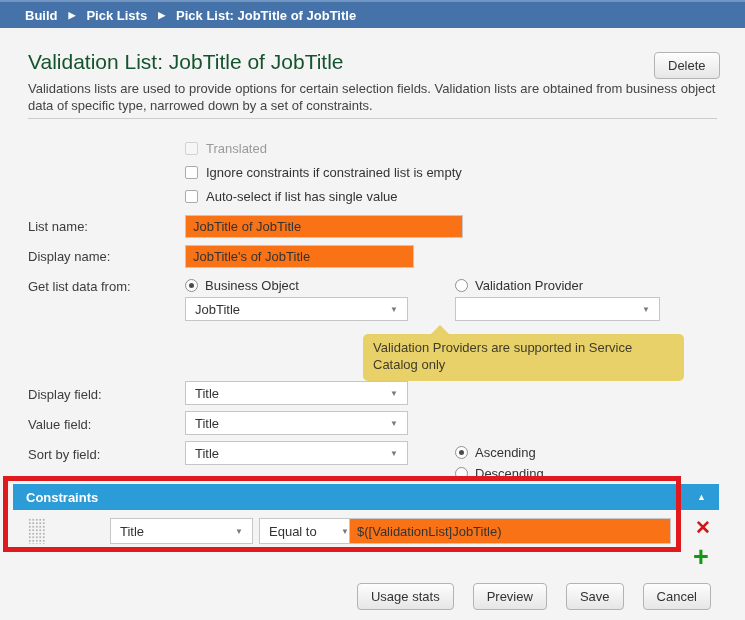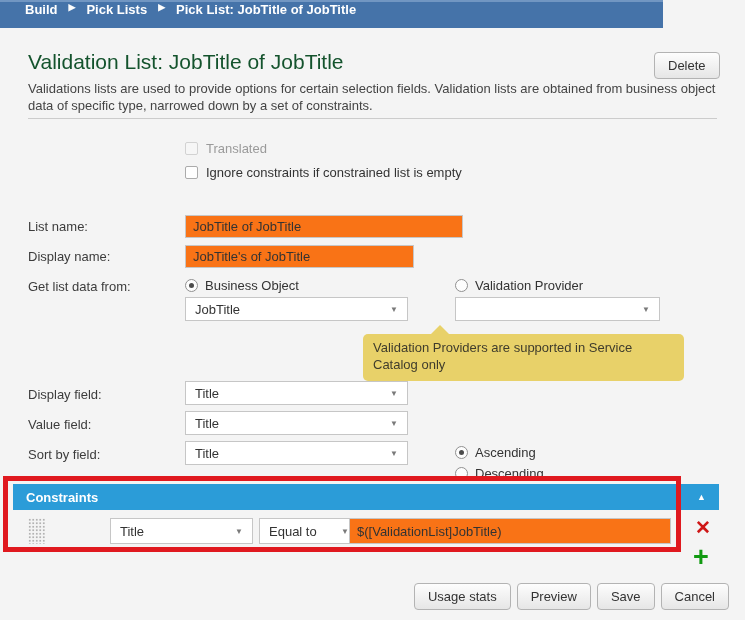--- a/index.html
+++ b/index.html
@@ -7,43 +7,43 @@
   #page {
     position:relative; width:745px; height:620px;
     background: var(--page-bg, #f4f4f4);
     overflow:hidden;
     font-size:13px; color:#333;
   }
   .abs { position:absolute; }
 
   
   #crumbbar {
-    position:absolute; left:0; top:0; width:663px; height:28px;
+    position:absolute; left:0; top:0; width:745px; height:28px;
     background: var(--breadcrumb-bg, #4573a9);
     border-top:2px solid var(--breadcrumb-top, #7196c2);
-    display:flex; align-items:flex-start; padding-left:25px;
+    display:flex; align-items:center; padding-left:25px;
     color:#fff; font-weight:bold; font-size:13px;
   }
   .crumb { cursor:pointer; }
   .crumb-sep { font-size:9px; margin:0 11px; color:#fdfdfd; }
 
   
   #page-title { left:28px; top:50px; font-size:21px; font-weight:normal; color:#14532d; }
   #desc { left:28px; top:81px; width:694px; line-height:1.28; color:#444; }
   #divider { left:28px; top:118px; width:689px; border-top:1px solid #cccccc; }
 
   
   .btn {
     display:inline-block; border:1px solid #b3b3b3; border-radius:4px;
     background:linear-gradient(#fdfdfd, #e6e6e6);
     color:#333; font-size:13px; padding:5px 13px; cursor:pointer;
     font-family:"Liberation Sans", sans-serif;
   }
   #delete-btn { left:654px; top:52px; }
-  #footer { right:16px; top:583px; display:flex; gap:6px;padding-left:29px; }
+  #footer { right:34px; top:583px; display:flex; gap:19px;padding-left:29px; }
 
   
   .cb-row { display:flex; align-items:center; height:16px; }
   .cb {
     width:13px; height:13px; background:#fefefe; border:1px solid #ababab;
     border-radius:2px; margin-right:8px; flex:0 0 auto; cursor:pointer;
   }
   .cb.disabled { border-color:#d2d2d2; background:#f6f6f6; cursor:default; }
   .cb-label.disabled { color:#9a9a9a; }
   .radio-row { display:flex; align-items:center; height:16px; }
@@ -126,20 +126,24 @@
   <div class="abs" id="divider"></div>
 
   <div class="abs cb-row" style="left:185px; top:140px;">
     <span class="cb disabled"></span>
     <span class="cb-label disabled">Translated</span>
   </div>
   <div class="abs cb-row" style="left:185px; top:164px;">
     <span class="cb"></span>
     <span class="cb-label">Ignore constraints if constrained list is empty</span>
   </div>
+  <div class="abs cb-row" style="left:185px; top:188px;">
+    <span class="cb"></span>
+    <span class="cb-label">Auto-select if list has single value</span>
+  </div>
 
   <div class="abs flabel" style="left:28px; top:219px;">List name:</div>
   <input class="tin" style="left: 185px; top: 215px; width: 278px; height: 23px;" value="JobTitle of JobTitle">
 
   <div class="abs flabel" style="left:28px; top:249px;">Display name:</div>
   <input class="tin" style="left: 185px; top: 245px; width: 229px; height: 23px;" value="JobTitle's of JobTitle">
 
   <div class="abs flabel" style="left:28px; top:279px;">Get list data from:</div>
   <div class="abs radio-row" style="left:185px; top:277px;">
     <span class="radio sel"></span>

